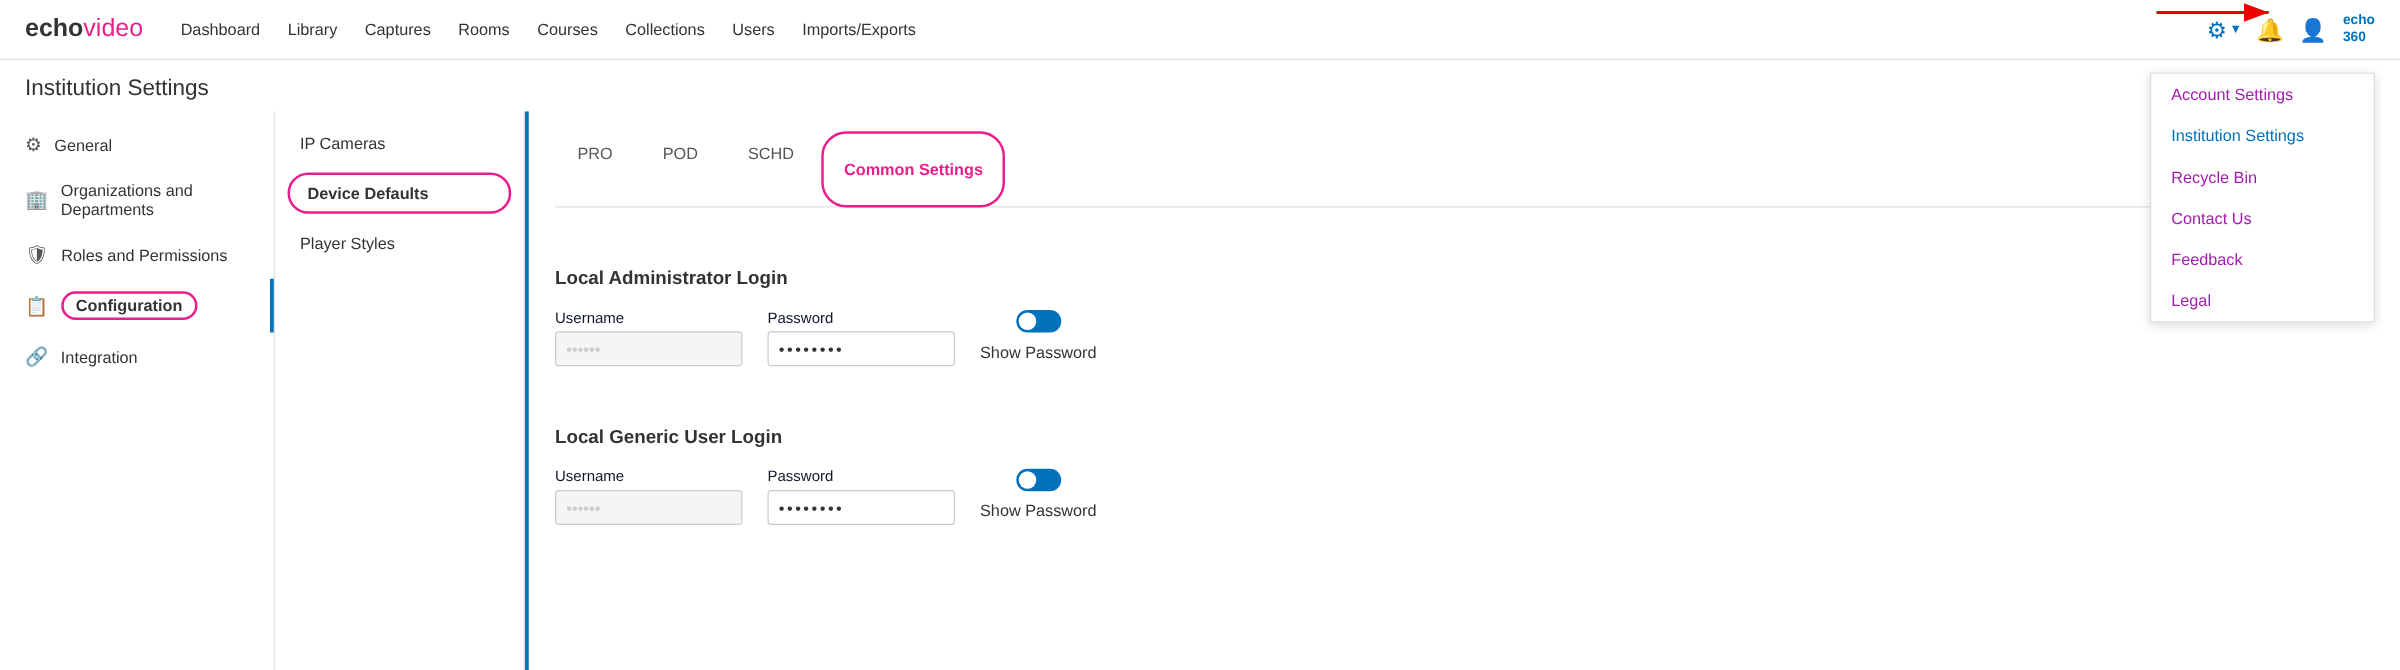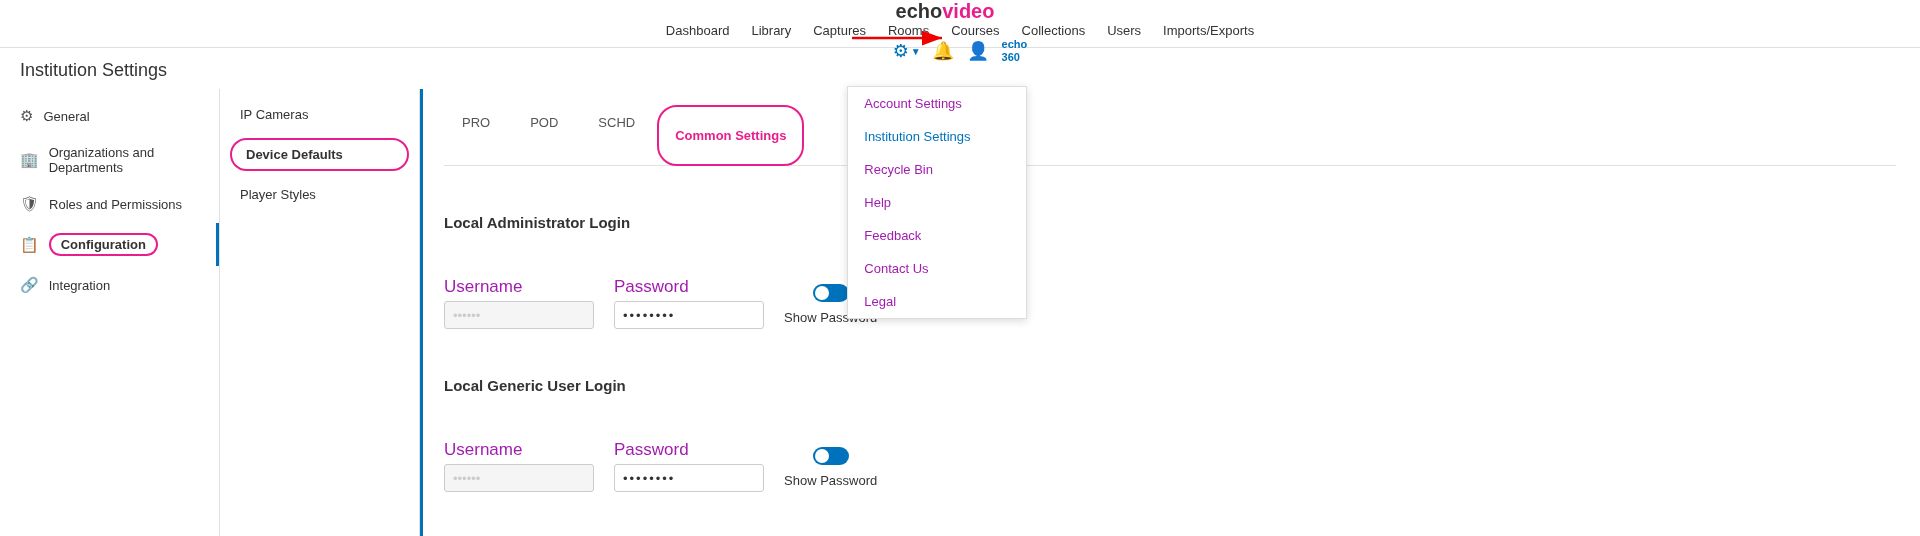--- a/index.html
+++ b/index.html
@@ -6,29 +6,28 @@
     body { font-family: Arial, sans-serif; font-size: 13px; background: #fff; color: #333; width: 1920px; height: 536px; overflow: hidden; }
 
     
     .top-nav {
       display: flex;
       align-items: center;
       height: 48px;
       padding: 0 20px;
       border-bottom: 1px solid #e0e0e0;
       background: #fff;
-      flex-direction: column;
     }
     .logo-container {
       display: flex;
       align-items: center;
       margin-right: 30px;
     }
     .logo-echo { color: #333; font-size: 20px; font-weight: bold; }
-    .logo-video { color: #e91e8c; font-size: 20px; font-weight: bold; }
+    .logo-video { color: #e91e8c; font-size: 20px; font-weight: normal; }
     .nav-links {
       display: flex;
       align-items: center;
       gap: 22px;
       flex: 1;
     }
     .nav-link {
       color: #333;
       text-decoration: none;
       font-size: 13px;
@@ -195,23 +194,22 @@
       align-items: flex-end;
       gap: 20px;
       margin-bottom: 24px;
     }
     .form-field {
       display: flex;
       flex-direction: column;
       gap: 4px;
     }
     .form-label {
-      font-size: 17px;
-      color: #a21caf;
-      margin-top: 30px;
+      font-size: 12px;
+      color: #0f172a;
     }
     .form-input {
       width: 150px;
       height: 28px;
       border: 1px solid #ccc;
       border-radius: 3px;
       padding: 4px 8px;
       font-size: 13px;
       background: #f5f5f5;
       color: #aaa;
@@ -284,23 +282,22 @@
     </svg>
     <button class="nav-icon-btn" style="color:#0072bc;font-size:18px;">⚙ <span style="font-size:10px;">▼</span></button>
     <button class="nav-icon-btn" style="color:#0072bc;font-size:18px;">🔔</button>
     <button class="nav-icon-btn" style="color:#0072bc;font-size:18px;">👤</button>
     <span class="echo360-badge" style="font-size:11px;color:#0072bc;font-weight:bold;line-height:1.2;">echo<br>360</span>
 
     <div class="dropdown-menu">
       <a class="dropdown-item">Account Settings</a>
       <a class="dropdown-item active" style="color:#0072bc;">Institution Settings</a>
       <a class="dropdown-item">Recycle Bin</a>
-      <a class="dropdown-item">Help</a>
+      <a class="dropdown-item">Contact Us</a>
       <a class="dropdown-item">Feedback</a>
-      <a class="dropdown-item">Contact Us</a>
       <a class="dropdown-item">Legal</a>
     </div>
   </div>
 </nav>
 
 <div class="page-container">
 
   <div class="page-title-bar">
     <h1 class="page-title">Institution Settings</h1>
   </div>

